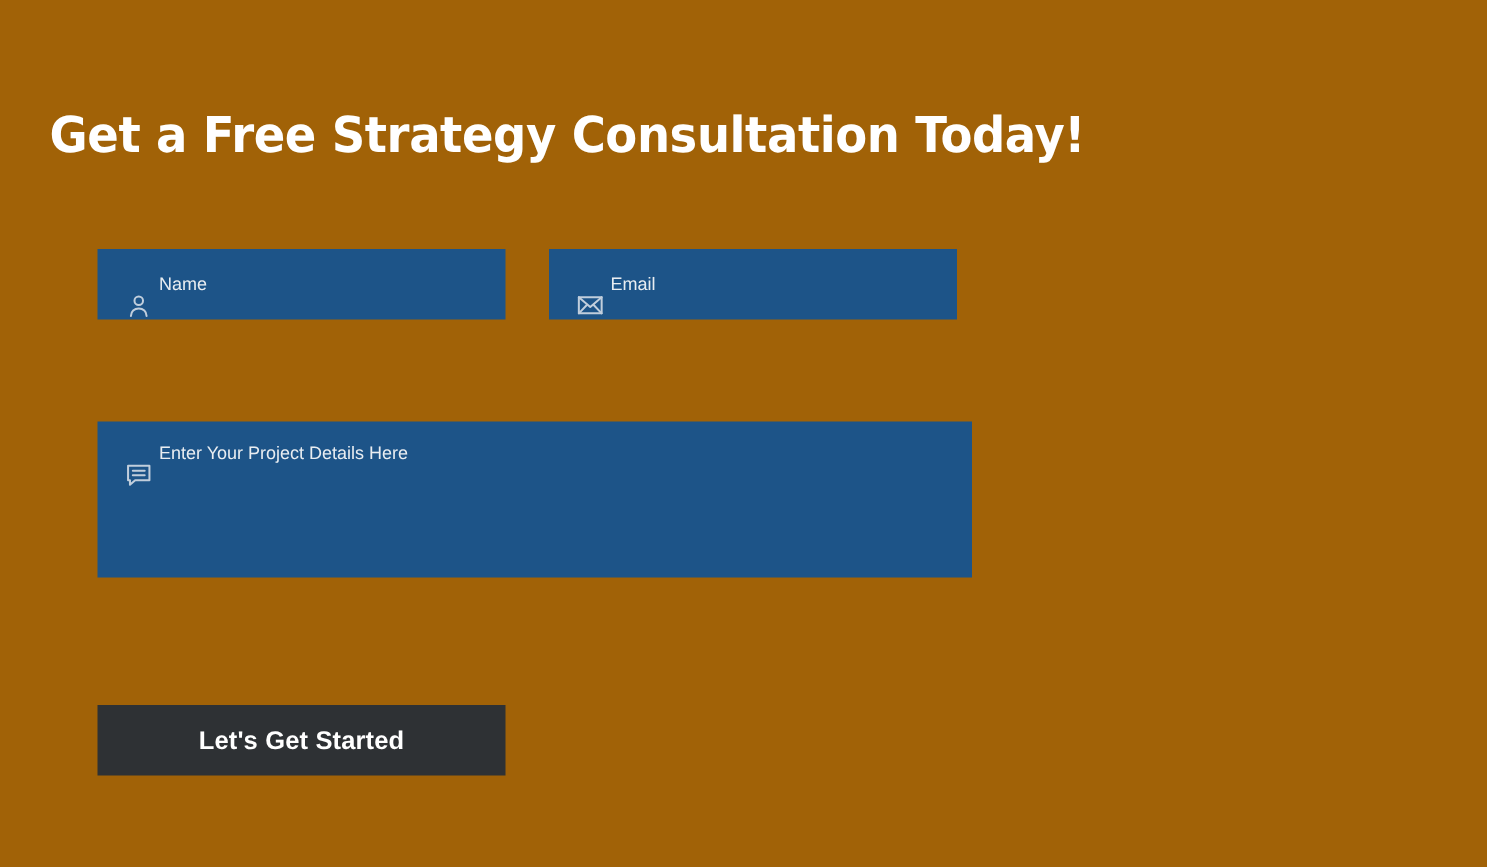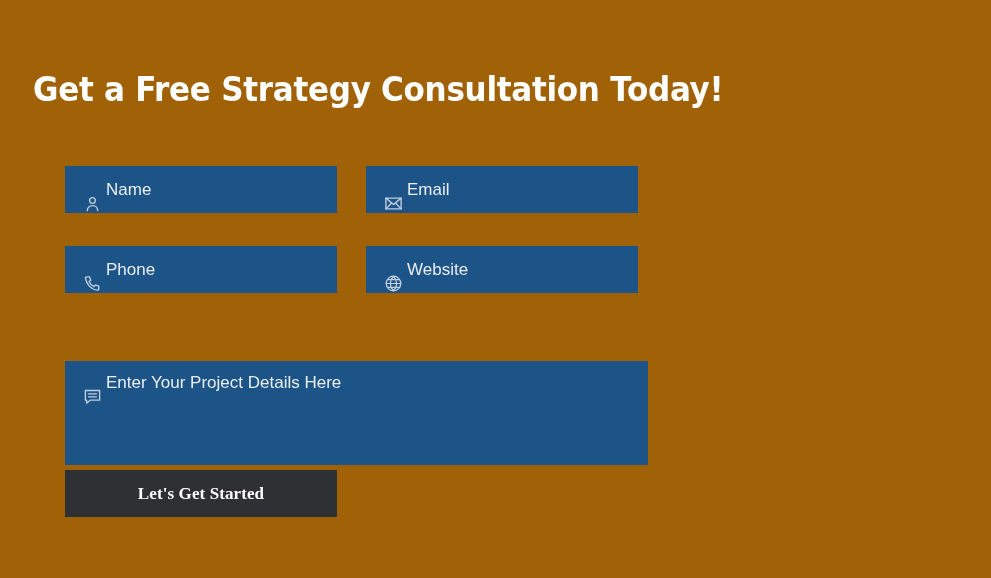--- a/index.html
+++ b/index.html
@@ -69,21 +69,21 @@
 
   .field.area {
     height: 104px;
   }
 
   
   .ph {
     position: absolute;
     left: 41px;
     top: 13px;
-    font-size: 17px;
+    font-size: 12px;
     line-height: 21px;
     color: #e9edf1;
     font-family: "Liberation Sans", sans-serif;
     white-space: nowrap;
     pointer-events: none;
   }
 
   .field.area .ph {
     left: 41px;
     top: 11px;
@@ -115,21 +115,21 @@
   
   .submit-btn {
     position: absolute;
     left: 65px;
     top: 470px;
     width: 272px;
     height: 47px;
     background: #2e3134;
     border: none;
     color: #ffffff;
-    font-family: Liberation Serif, serif;
+    font-family: Liberation Sans, sans-serif;
     font-size: 17px;
     font-weight: 700;
     letter-spacing: 0.1px;
     cursor: pointer;
     display: flex;
     align-items: center;
     justify-content: center;
     padding: 0;
   }
 </style>
@@ -161,45 +161,20 @@
             <path d="M2.4 5.2 12 13.4 21.6 5.2"></path>
             <path d="M2.4 18.8 9.3 11.6"></path>
             <path d="M21.6 18.8 14.7 11.6"></path>
           </svg>
         </span>
         <span class="ph">Email</span>
       </div>
 
     </div>
 
-    <div class="field-row">
-
-      <div class="field">
-        <span class="ficon">
-          <svg viewBox="0 0 24 24" fill="none" stroke="currentColor" stroke-width="1.7" stroke-linecap="round" stroke-linejoin="round">
-            <path d="M4.6 3.6h3.5l1.7 4.3-2.2 1.6a11.8 11.8 0 0 0 6.4 6.4l1.6-2.2 4.3 1.7v3.5a1.5 1.5 0 0 1-1.6 1.5C10.6 19.7 4.3 13.4 3.1 5.2a1.5 1.5 0 0 1 1.5-1.6z"></path>
-          </svg>
-        </span>
-        <span class="ph">Phone</span>
-      </div>
-
-      <div class="field">
-        <span class="ficon">
-          <svg viewBox="0 0 24 24" fill="none" stroke="currentColor" stroke-width="1.55" stroke-linecap="round" stroke-linejoin="round">
-            <circle cx="12" cy="12" r="9.2"></circle>
-            <path d="M2.8 12h18.4"></path>
-            <path d="M4.6 7.1h14.8"></path>
-            <path d="M4.6 16.9h14.8"></path>
-            <path d="M12 2.8c2.6 2.7 4 5.9 4 9.2s-1.4 6.5-4 9.2c-2.6-2.7-4-5.9-4-9.2s1.4-6.5 4-9.2z"></path>
-          </svg>
-        </span>
-        <span class="ph">Website</span>
-      </div>
-
-    </div>
 
     <div class="field-row">
 
       <div class="field full area">
         <span class="ficon">
           <svg viewBox="0 0 24 24" fill="none" stroke="currentColor" stroke-width="1.7" stroke-linecap="round" stroke-linejoin="round">
             <path d="M3 4.4h18v12.2h-12L4.6 20.4v-3.8H3z"></path>
             <path d="M7 8.6h10"></path>
             <path d="M7 12.4h10"></path>
           </svg>

